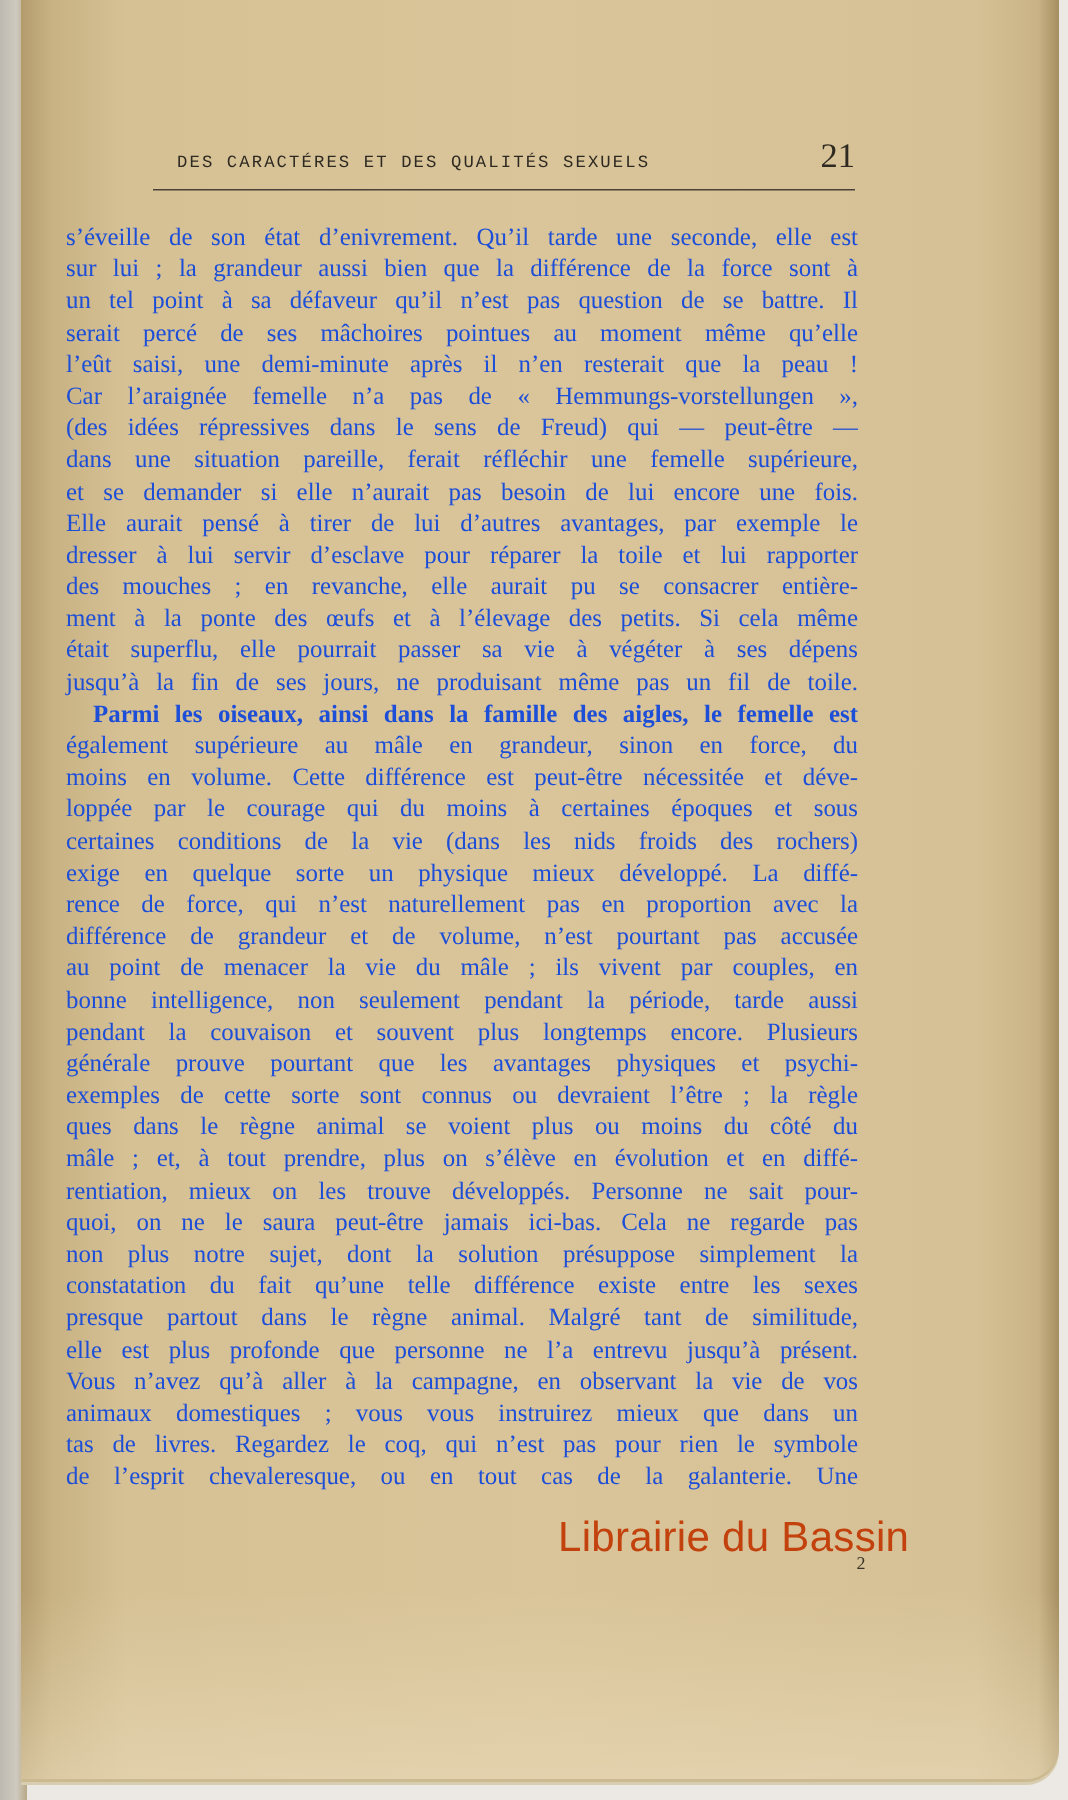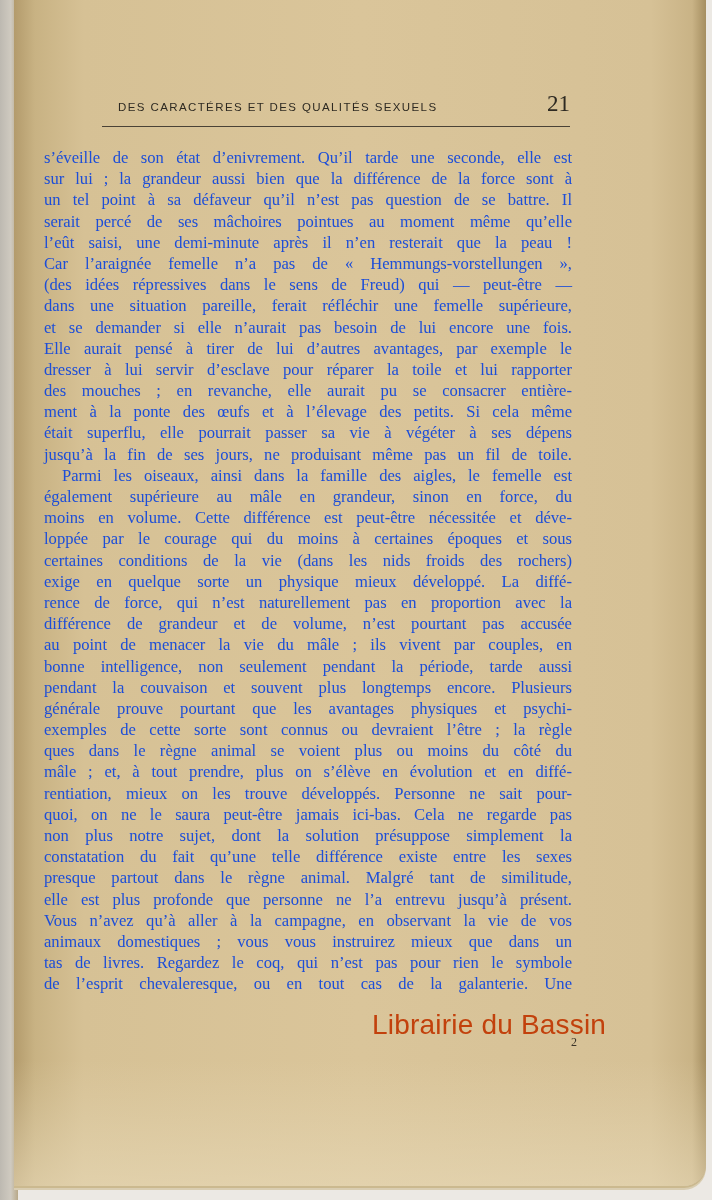--- a/index.html
+++ b/index.html
@@ -25,37 +25,37 @@
     background:linear-gradient(180deg,rgba(230,215,180,0) 0%,rgba(232,218,185,0.6) 100%);
     border-bottom-right-radius:22px;
   }
   .header {
     position:absolute; left:118px; top:91px; width:452px;
     display:flex; justify-content:space-between; align-items:baseline;
     color:#2e2a22;
   }
   .running-head {
     font-size:11.5px; letter-spacing:1.4px; text-transform:uppercase;
-    font-variant:small-caps; font-family:Liberation Sans, sans-serif;
+    font-variant:small-caps; font-family:Liberation Mono, monospace;
   }
   .page-number { font-size:23px; font-family:"Liberation Serif", serif; }
   .rule {
     position:absolute; left:102px; top:126px; width:468px; height:1px;
     background:#4a4236;
   }
   .body-text {
     position:absolute; left:44px; top:147px; width:528px;
     color:#1d4ed8; font-family:"Liberation Serif", serif;
     font-size:16.6px; line-height:21.2px;
   }
   .line {
     display:block; white-space:nowrap; text-align:justify;
     text-align-last:justify; height:21.2px;
   }
-  .line.indent { padding-left:18px; }
+  .line.indent { padding-left:18px;font-weight:bold; }
   .signature {
     position:absolute; left:571px; top:1035px; font-size:12px;
     color:#3a3328; font-family:"Liberation Serif", serif;
   }
   .watermark {
     position:absolute; left:372px; top:1009px;
     font-family:"Liberation Sans", sans-serif; font-size:28px;
     color:#1e5bff; letter-spacing:0.2px;
   }
 </style>

